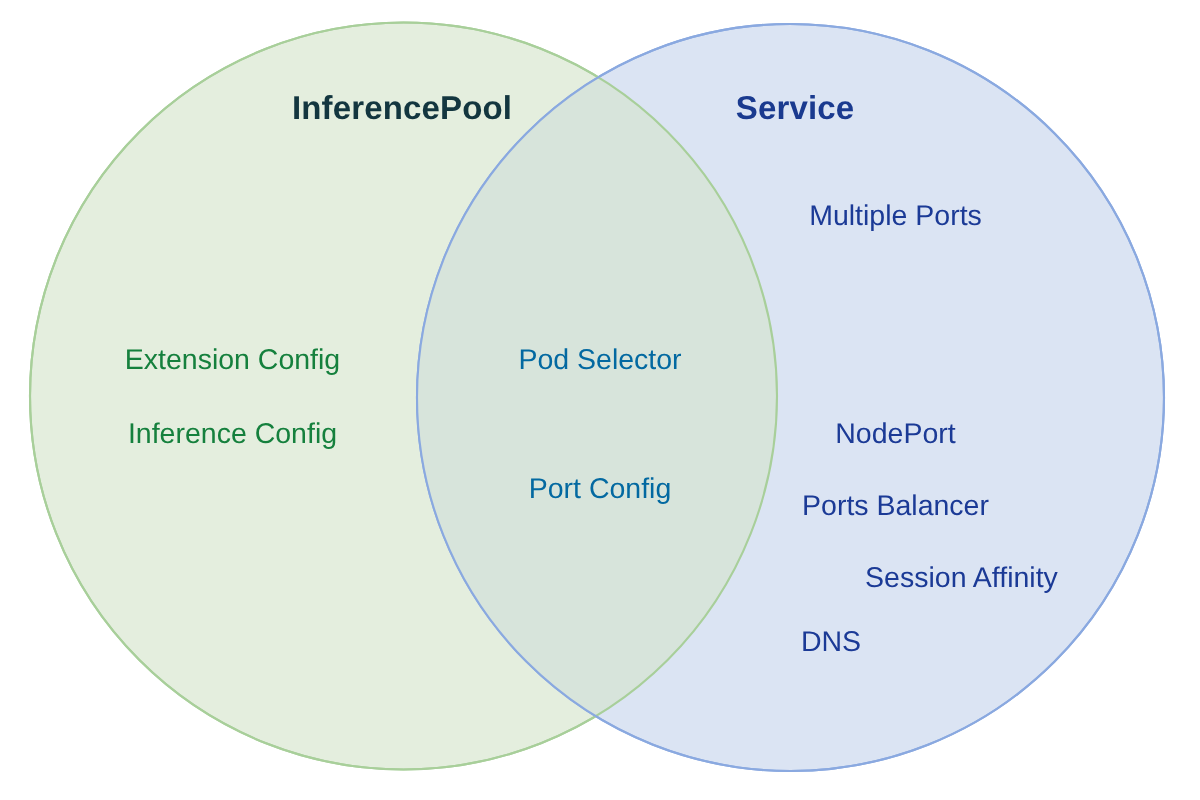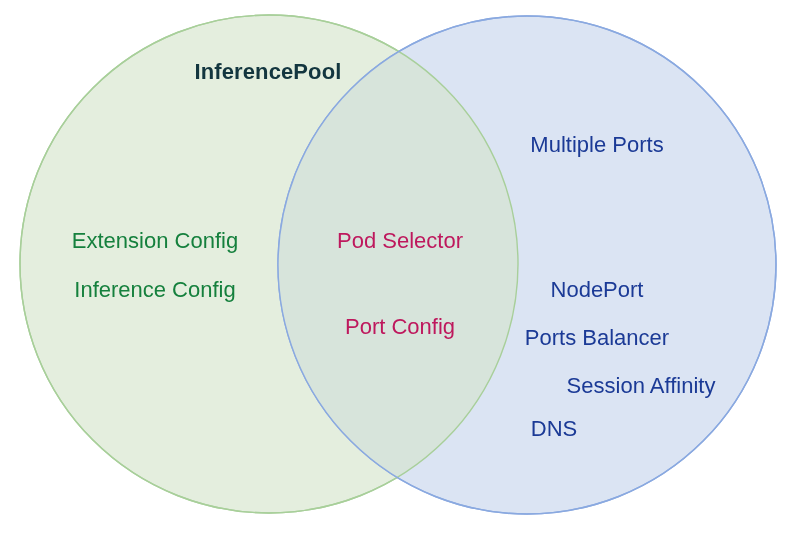--- a/index.html
+++ b/index.html
@@ -53,31 +53,31 @@
   }
 
   #heading-right {
     left: 530px;
     top: 72px;
     color: #1a3a8f;
   }
 
   .item {
     position: absolute;
-    font-size: 22px;
+    font-size: 19px;
     white-space: nowrap;
     transform: translate(-50%, -50%);
   }
 
   .item-left {
     color: #15803d;
   }
 
   .item-mid {
-    color: #be185d;
+    color: #0369a1;
   }
 
   .item-right {
     color: #1b3a96;
   }
 </style>
 </head>
 <body>
 
 <div id="venn-stage">
@@ -98,20 +98,21 @@
     </g>
 
     <circle cx="269" cy="264" r="249" fill="none" stroke="#a8cf9a" stroke-width="1.4"></circle>
     <circle cx="527" cy="265" r="249" fill="none" stroke="#8aa9e0" stroke-width="1.4"></circle>
   </svg>
 
   <div class="text-layer">
 
     <div class="heading" id="heading-left">InferencePool</div>
 
+    <div class="heading" id="heading-right">Service</div>
 
     <div class="item item-left" style="left:155px; top:241px;">Extension Config</div>
     <div class="item item-left" style="left:155px; top:290px;">Inference Config</div>
 
     <div class="item item-mid" style="left:400px; top:241px;">Pod Selector</div>
     <div class="item item-mid" style="left:400px; top:290px;margin-top:37px;">Port Config</div>
 
     <div class="item item-right" style="left:597px; top:145px;">Multiple Ports</div>
     <div class="item item-right" style="left:597px; top:290px;">NodePort</div>
     <div class="item item-right" style="left:597px; top:338px;">Ports Balancer</div>

